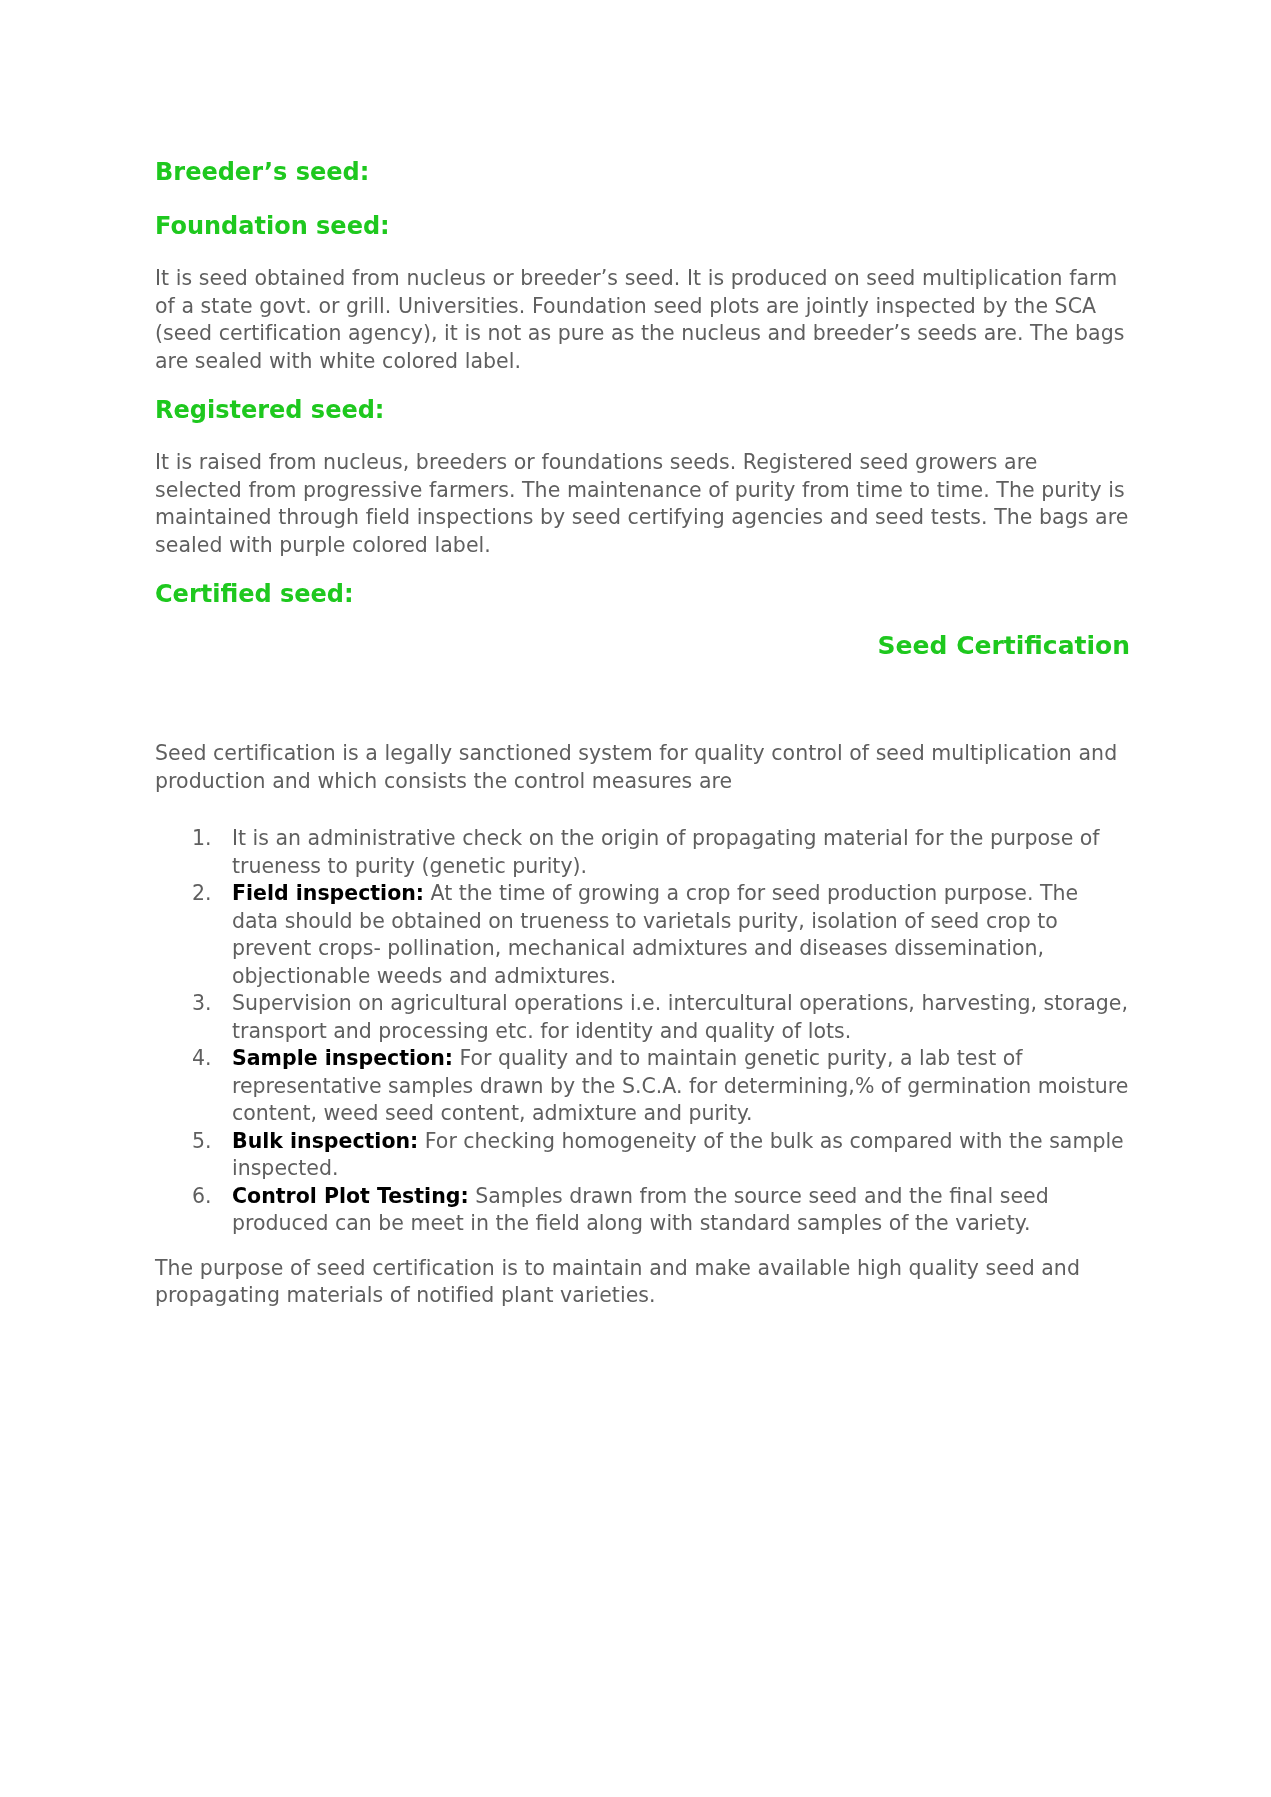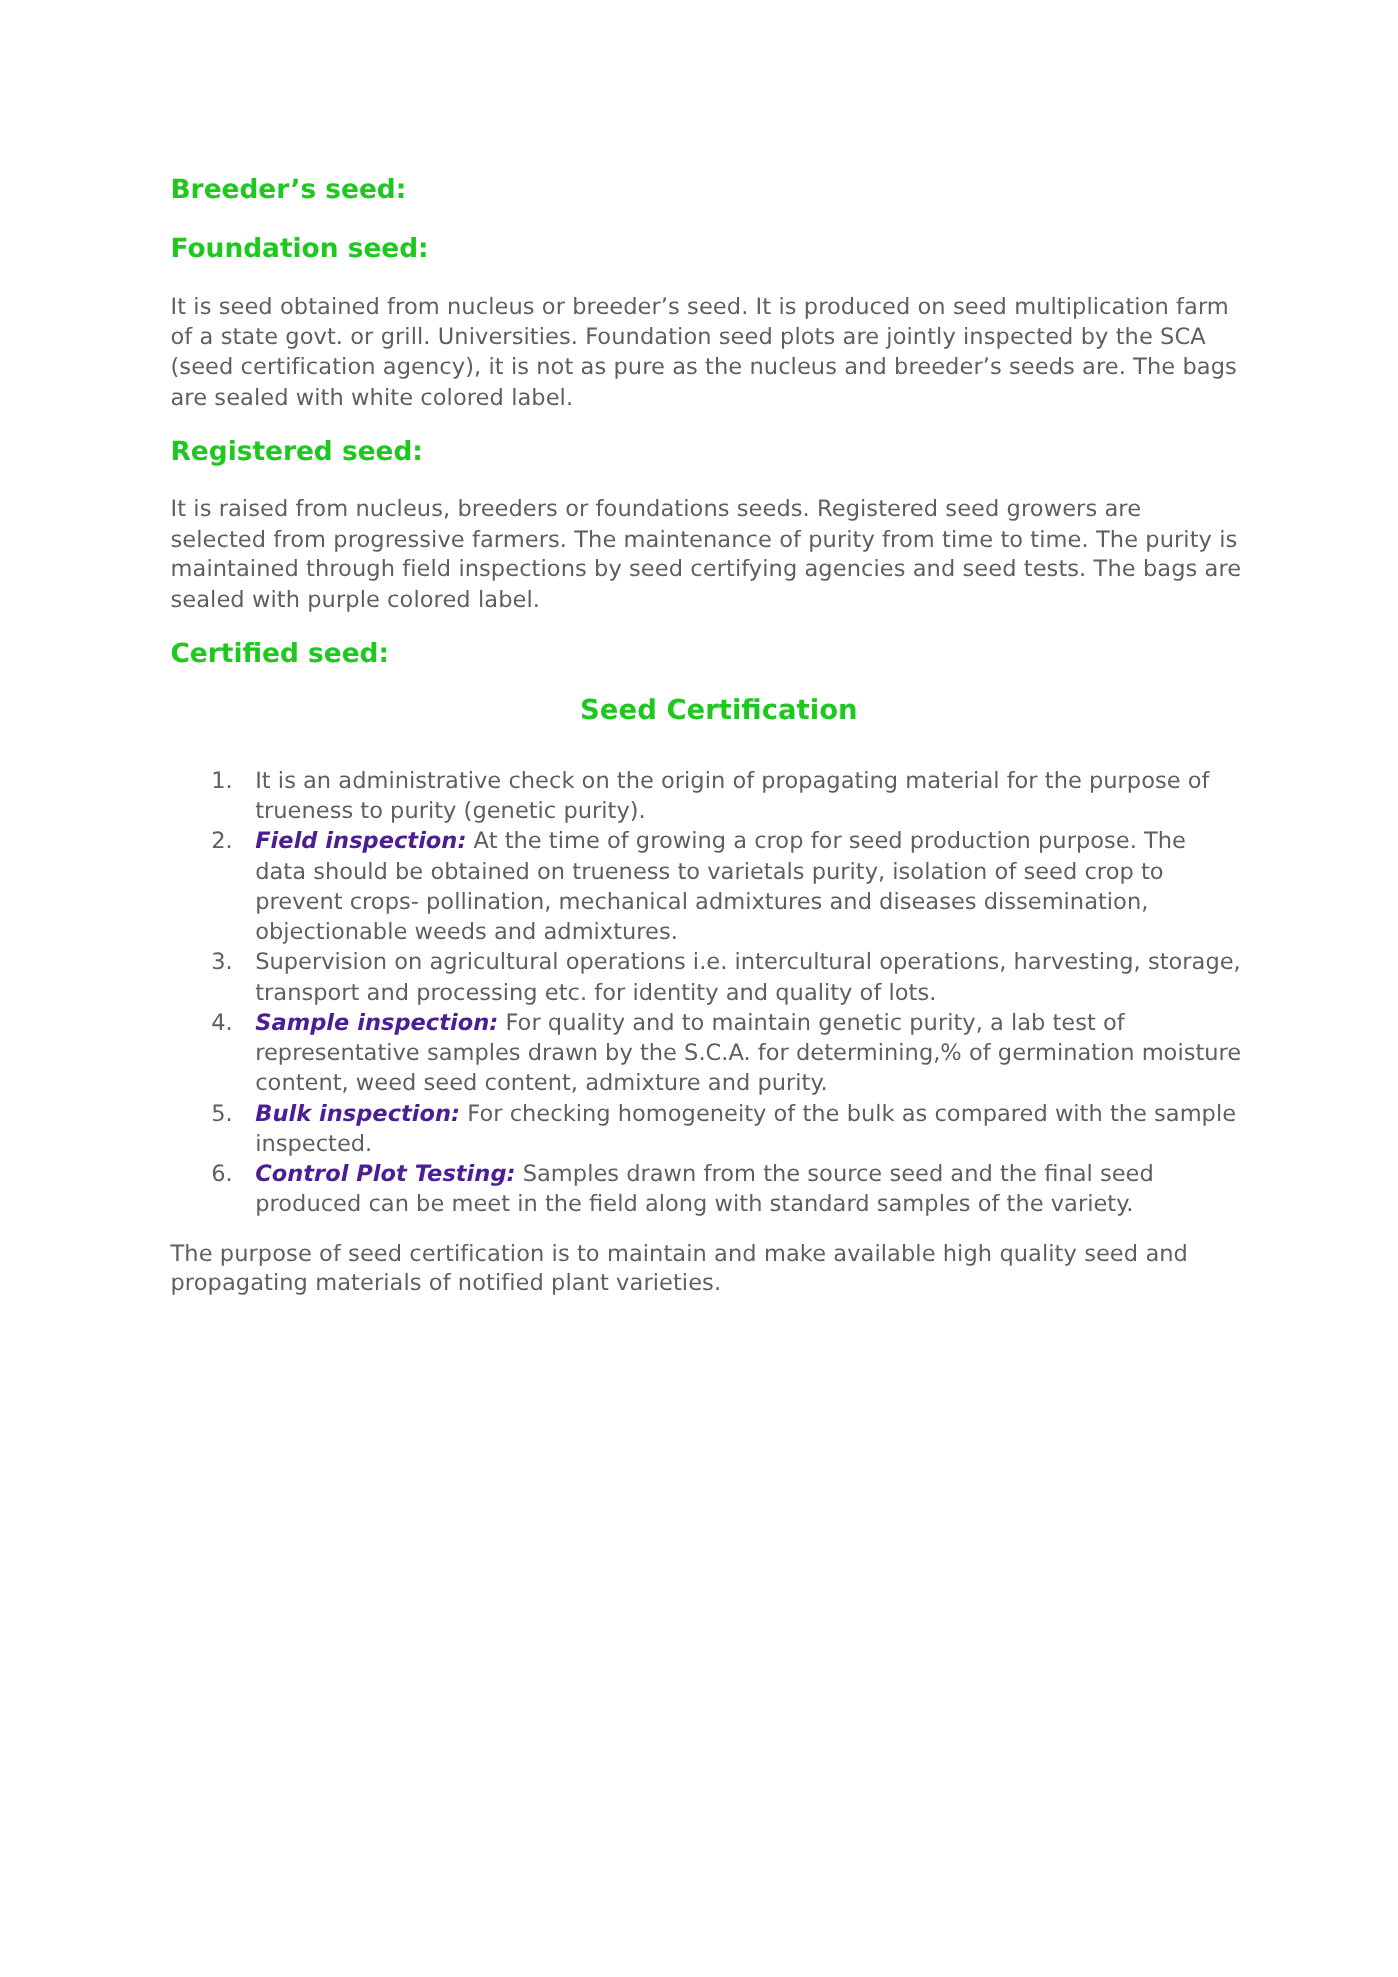--- a/index.html
+++ b/index.html
@@ -40,21 +40,21 @@
     .p-foundation { margin-top: 21px; }
     .h-registered { margin-top: 17px; }
     .p-registered { margin-top: 21px; }
     .h-certified { margin-top: 17px; }
     .p-certified { margin-top: 21px; }
     .section-title {
       color: #1ec81e;
       font-weight: bold;
       font-size: 25px;
       line-height: 40px;
-      text-align: center;
+      text-align: right;
       margin: 14px 0 0 0;
       padding-left: 22px;
     }
     .p-intro { margin-top: 74px; }
     .measures {
       list-style: none;
       margin: 30px 0 0 0;
       padding: 0;
     }
     .measure {
@@ -63,23 +63,22 @@
       font-size: 20.5px;
       line-height: 27.5px;
       margin: 0;
     }
     .measure-num {
       position: absolute;
       left: 37px;
       top: 0;
     }
     .measure-label {
-      color: #4c1d95;
+      color: #000000;
       font-weight: bold;
-      font-style: italic;
     }
     .p-purpose { margin-top: 17px; }
   </style>
 </head>
 <body>
 
 <div class="page">
 
   <section>
     <h3 class="heading h-breeder">Breeder’s seed:</h3>
@@ -94,20 +93,21 @@
     <h3 class="heading h-registered">Registered seed:</h3>
     <p class="para p-registered">It is raised from nucleus, breeders or foundations seeds. Registered seed growers are selected from progressive farmers. The maintenance of purity from time to time. The purity is maintained through field inspections by seed certifying agencies and seed tests. The bags are sealed with purple colored label.</p>
   </section>
 
   <section>
     <h3 class="heading h-certified">Certified seed:</h3>
   </section>
 
   <section>
     <h2 class="section-title">Seed Certification</h2>
+    <p class="para p-intro">Seed certification is a legally sanctioned system for quality control of seed multiplication and production and which consists the control measures are</p>
 
     <ol class="measures">
       <li class="measure">
         <span class="measure-num">1.</span>
         <span class="measure-label"></span><span class="measure-text">It is an administrative check on the origin of propagating material for the purpose of trueness to purity (genetic purity).</span>
       </li>
       <li class="measure">
         <span class="measure-num">2.</span>
         <span class="measure-label">Field inspection:</span><span class="measure-text"> At the time of growing a crop for seed production purpose. The data should be obtained on trueness to varietals purity, isolation of seed crop to prevent crops- pollination, mechanical admixtures and diseases dissemination, objectionable weeds and admixtures.</span>
       </li>

